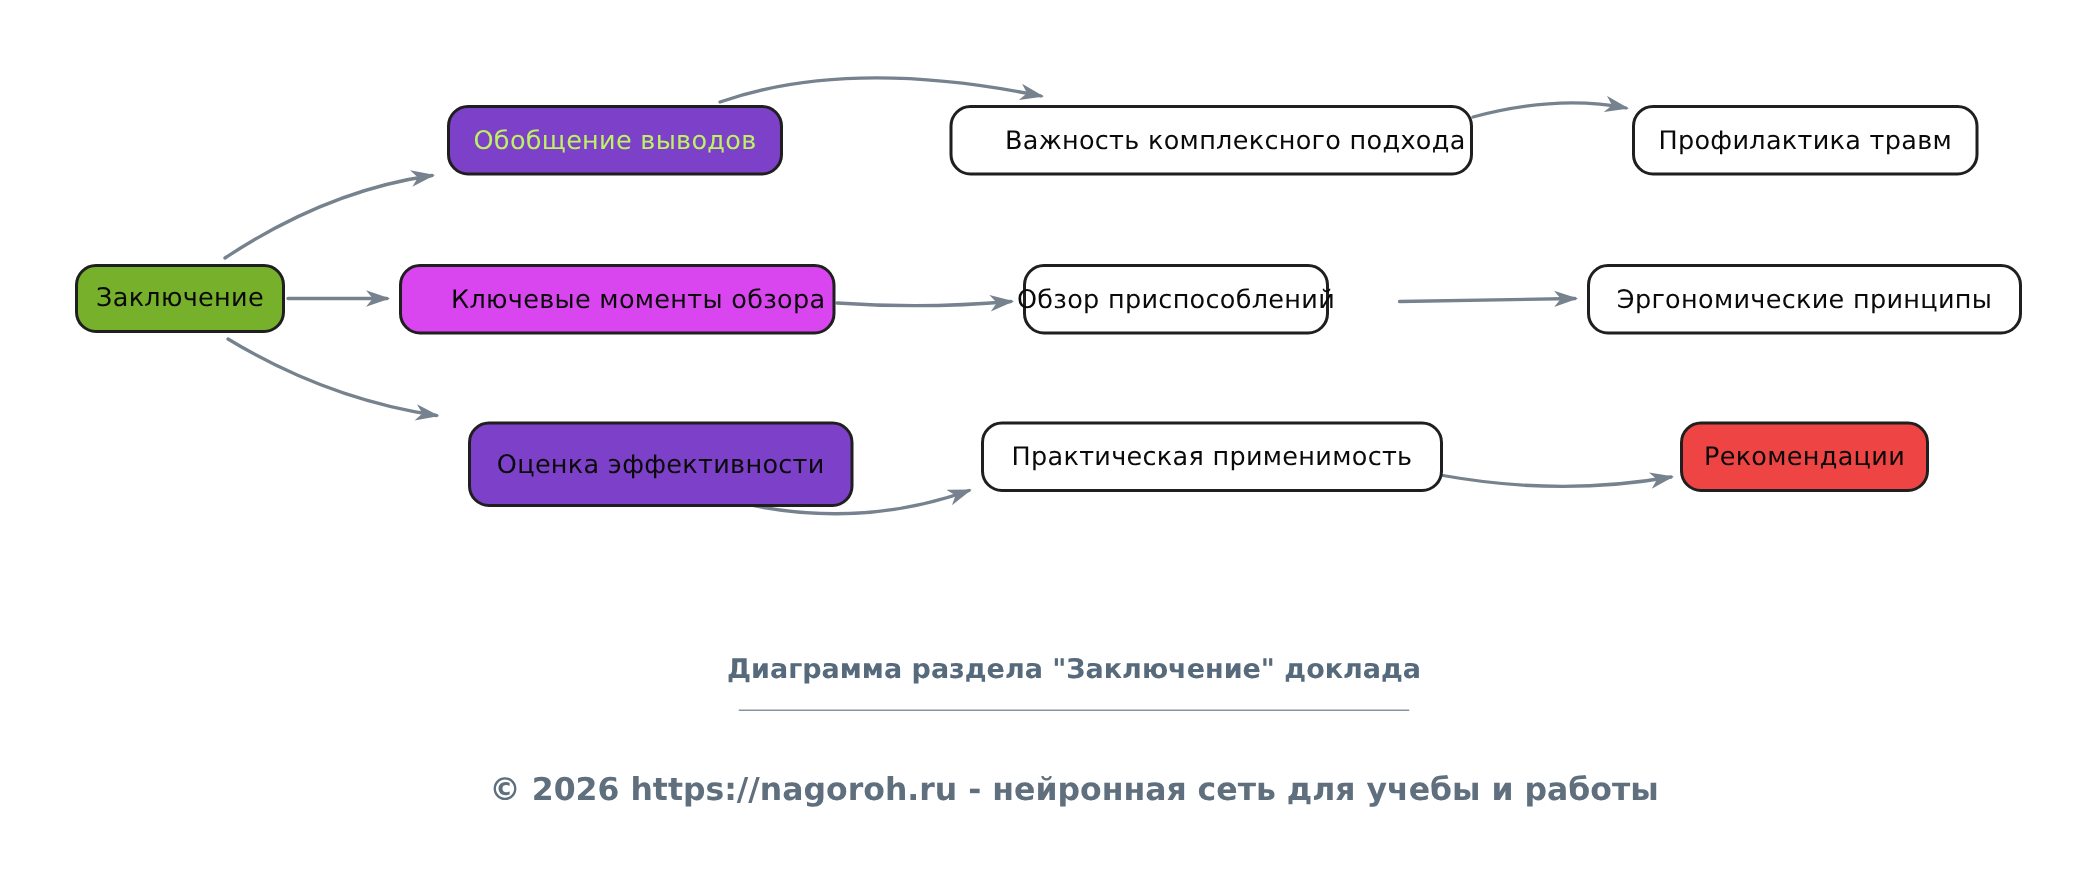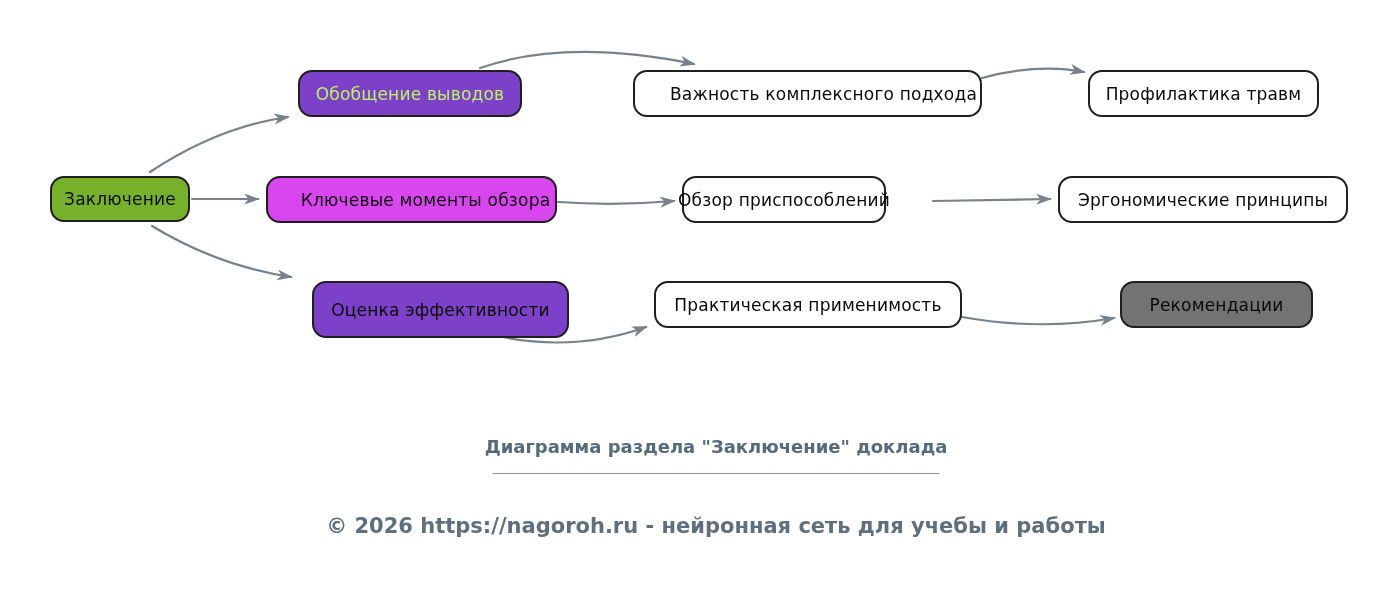--- a/index.html
+++ b/index.html
@@ -92,14 +92,14 @@
 
 <div class="node" style="left: 50px; top: 176px; width: 140px; height: 46px; background: rgb(119, 176, 43); border-color: rgb(31, 31, 31); color: rgb(10, 10, 10);">Заключение</div>
     <div class="node" style="left: 298px; top: 70px; width: 224px; height: 47px; background: rgb(125, 64, 200); border-color: rgb(31, 31, 31); color: #bef264;">Обобщение выводов</div>
     <div class="node" style="left: 266px; top: 176px; width: 291px; height: 47px; background: #d946ef; border-color: rgb(31, 31, 31); color: rgb(10, 10, 10); padding-left: 28px;">Ключевые моменты обзора</div>
     <div class="node" style="left: 283px; top: 281px; width: 257px; height: 57px; background: rgb(125, 64, 200); border-color: rgb(31, 31, 31); color: rgb(10, 10, 10); margin-left: 29px;">Оценка эффективности</div>
     <div class="node" style="left: 633px; top: 70px; width: 349px; height: 47px; background: rgb(255, 255, 255); border-color: rgb(31, 31, 31); color: rgb(10, 10, 10); padding-left: 32px;">Важность комплексного подхода</div>
     <div class="node" style="left: 682px; top: 176px; width: 204px; height: 47px; background: rgb(255, 255, 255); border-color: rgb(31, 31, 31); color: rgb(10, 10, 10);">Обзор приспособлений</div>
     <div class="node" style="left: 654px; top: 281px; width: 308px; height: 47px; background: rgb(255, 255, 255); border-color: rgb(31, 31, 31); color: rgb(10, 10, 10);">Практическая применимость</div>
     <div class="node" style="left: 1088px; top: 70px; width: 231px; height: 47px; background: rgb(255, 255, 255); border-color: rgb(31, 31, 31); color: rgb(10, 10, 10);">Профилактика травм</div>
     <div class="node" style="left: 1058px; top: 176px; width: 290px; height: 47px; background: rgb(255, 255, 255); border-color: rgb(31, 31, 31); color: rgb(10, 10, 10);">Эргономические принципы</div>
-    <div class="node" style="left: 1120px; top: 281px; width: 193px; height: 47px; background: #737373; border-color: rgb(31, 31, 31); color: rgb(10, 10, 10);">Рекомендации</div>
+    <div class="node" style="left: 1120px; top: 281px; width: 166px; height: 47px; background: #ef4444; border-color: rgb(31, 31, 31); color: rgb(10, 10, 10);">Рекомендации</div>
   </div>
 
 </body></html>

